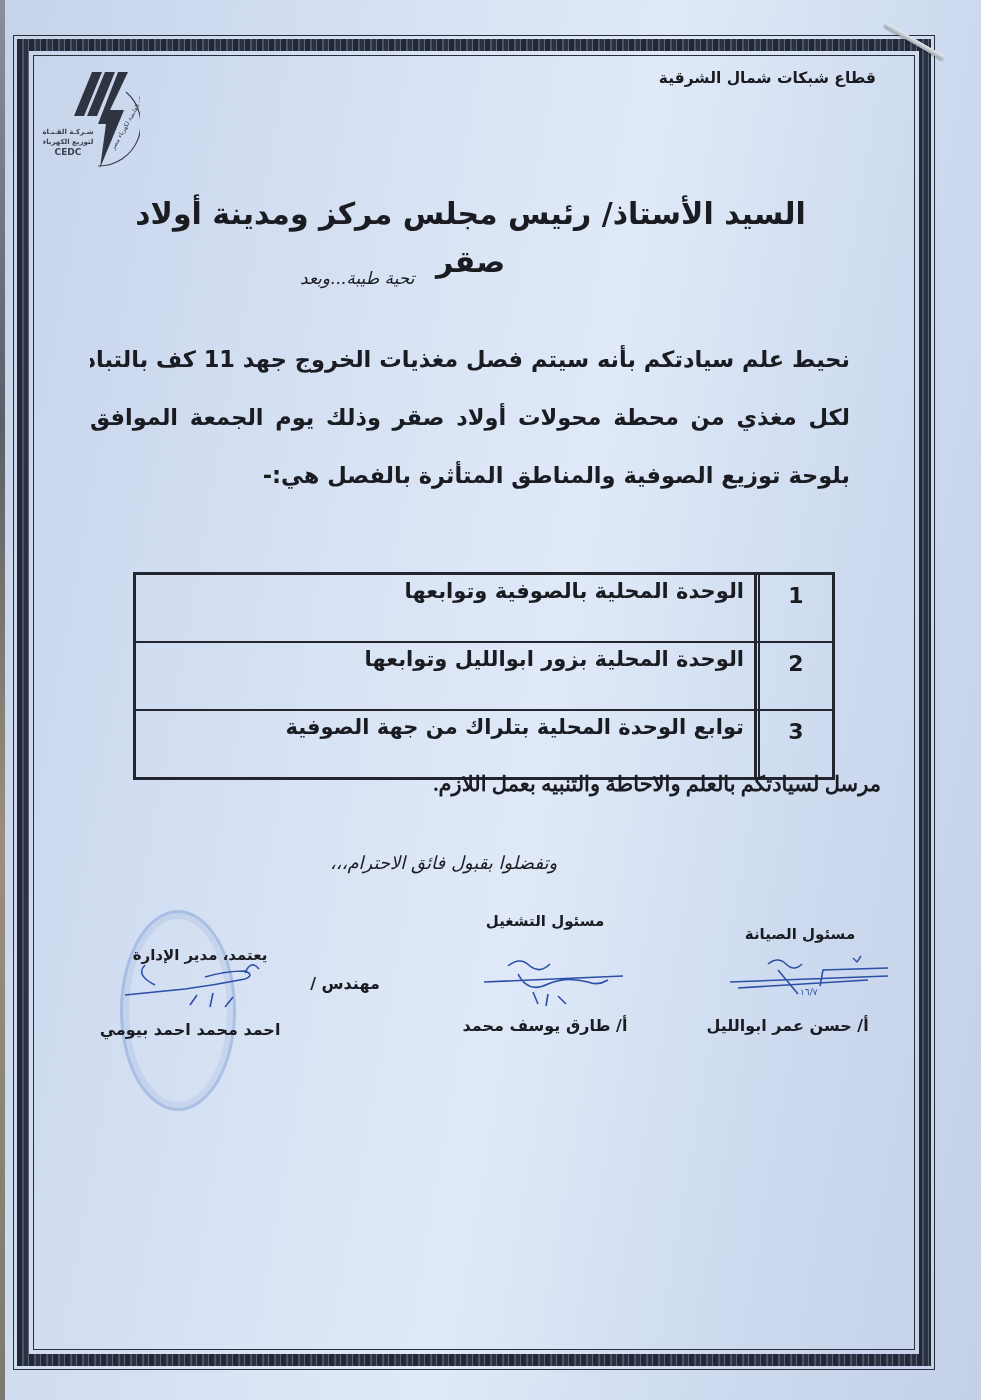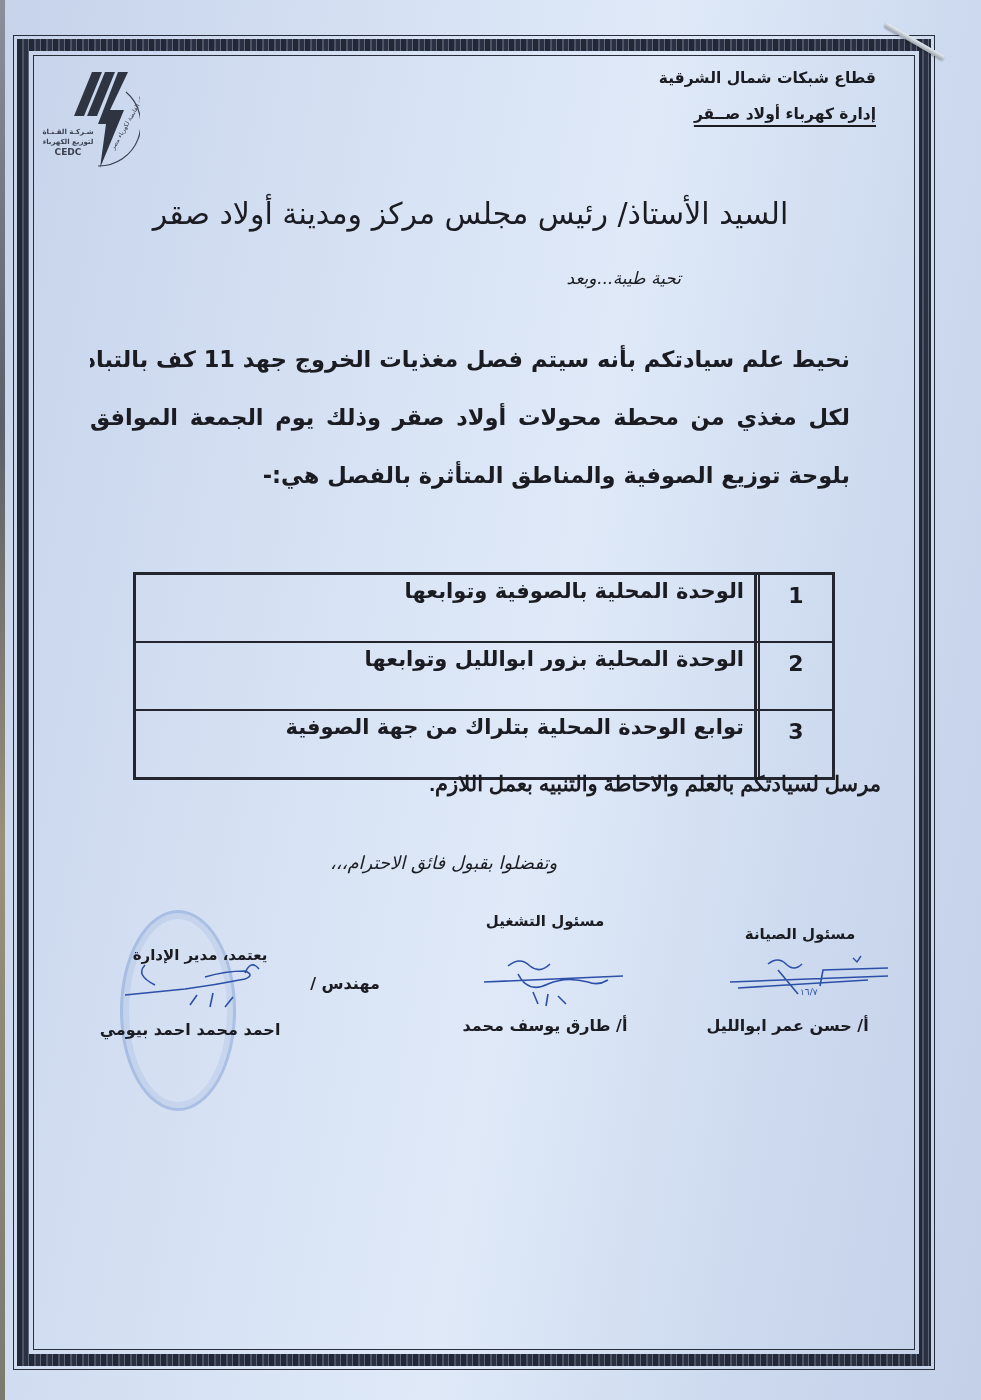--- a/index.html
+++ b/index.html
@@ -39,46 +39,46 @@
       font-family: "DejaVu Sans", sans-serif; font-weight: bold; font-size: 15.5px; line-height: 36px;
     }
     .header-lines .underline { text-decoration: underline; text-decoration-thickness: 2px; text-underline-offset: 6px; }
     .logo { position: absolute; left: 40px; top: 70px; width: 100px; height: 100px; }
     .logo-text {
       position: absolute; left: 0; top: 57px; width: 56px; text-align: center;
       font-size: 7px; line-height: 10px; color: #3c4150; font-weight: bold;
     }
     .addressee {
       position: absolute; left: 100px; right: 140px; top: 190px; text-align: center;
-      font-family: "DejaVu Sans", sans-serif; font-weight: normal; font-size: 30px; line-height: 48px;
+      font-family: "DejaVu Sans", sans-serif; font-weight: bold; font-size: 30px; line-height: 48px;
       letter-spacing: 0;
     }
     .greeting {
-      position: absolute; left: 300px; right: 300px; top: 268px; text-align: right;
+      position: absolute; left: 300px; right: 300px; top: 268px; text-align: left;
       font-family: "DejaVu Serif", serif; font-style: italic; font-size: 17px;
     }
     .body-text {
       position: absolute; left: 90px; width: 760px; top: 330px; text-align: justify;
       text-align-last: right;
       font-family: "DejaVu Sans", sans-serif; font-weight: bold; font-size: 22.5px; line-height: 58px;
     }
     .body-text .line { display: block; text-align: justify; text-align-last: justify; white-space: nowrap; overflow: hidden; }
     .body-text .line.last { text-align-last: right; }
     table.areas {
       position: absolute; left: 133px; top: 572px; width: 702px; border-collapse: separate; border-spacing: 0;
       border: 2px solid #23262f;
     }
     table.areas td {
       border: 1.5px solid #23262f; height: 58px; padding: 0 10px;
       font-family: "DejaVu Sans", sans-serif; font-weight: bold; font-size: 21px; vertical-align: top; padding-top: 4px;
     }
     table.areas td.num { width: 52px; text-align: center; font-size: 22px; padding-top: 8px; border-left: 5px double #23262f; }
     .closing {
       position: absolute; right: 100px; top: 772px; text-align: left;
-      font-family: Liberation Sans, sans-serif; font-weight: bold; font-size: 21px;
+      font-family: Liberation Serif, serif; font-weight: bold; font-size: 21px;
     }
     .regards {
       position: absolute; left: 330px; top: 852px;
       font-family: "DejaVu Serif", serif; font-style: italic; font-size: 18px;
     }
     .sig-title {
       position: absolute; font-family: "DejaVu Sans", sans-serif; font-weight: bold; font-size: 15px; text-align: center;
     }
     .sig-name {
       position: absolute; font-family: "DejaVu Sans", sans-serif; font-weight: bold; font-size: 16px;
@@ -94,21 +94,20 @@
 <body>
 
 <div class="edge-left"></div>
 <div class="frame-outer"></div>
 <div class="frame-band"></div>
 <div class="frame-inner"></div>
 <div class="pin"></div>
 
 <div class="header-lines rtl">
   <div>قطاع شبكات شمال الشرقية</div>
-  <div><span class="underline">إدارة كهرباء أولاد صــقر</span></div>
 </div>
 
 <div class="logo">
   <svg width="100" height="100" viewBox="0 0 100 100" style="position:absolute;left:0;top:0;">
     <path d="M52 2 L62 2 L44 46 L34 46 Z" fill="#2f3442"></path>
     <path d="M65 2 L75 2 L57 46 L47 46 Z" fill="#2f3442"></path>
     <path d="M78 2 L88 2 L70 40 L84 40 L60 98 L66 54 L58 54 Z" fill="#2f3442"></path>
     <path d="M86 22 A42 42 0 0 1 58 96" fill="none" stroke="#3c4150" stroke-width="1.2"></path>
     <text x="74" y="80" font-size="6" fill="#3c4150" font-family="DejaVu Sans, sans-serif" transform="rotate(-60 74 80)">الشركة القابضة لكهرباء مصر</text>
   </svg>

